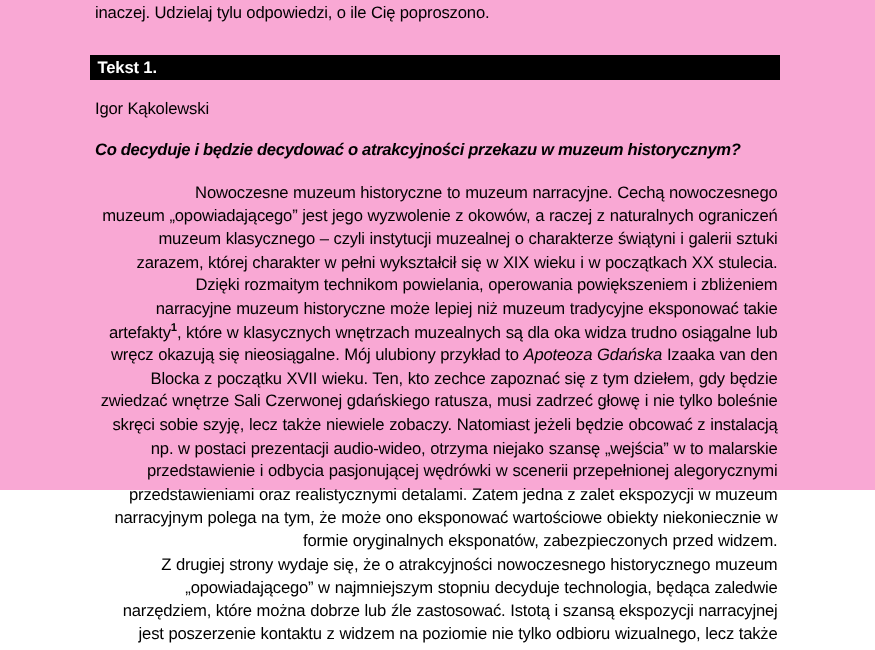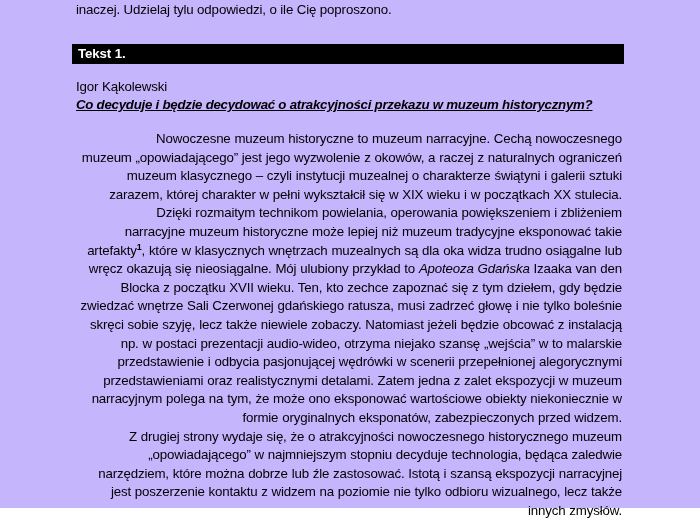--- a/index.html
+++ b/index.html
@@ -11,22 +11,22 @@
     height: 520px;
     background: #ffffff;
     font-family: "Liberation Sans", sans-serif;
     color: #000000;
     overflow: hidden;
   }
 
   #page {
     position: relative;
     width: 700px;
-    height: 508px;
-    background: #c4b5fd;
+    height: 392px;
+    background: #f9a8d4;
   }
 
   .content {
     position: absolute;
     left: 76px;
     top: 0px;
     width: 546px;
   }
 
   
@@ -71,26 +71,25 @@
   .author {
     font-size: 13.3px;
     line-height: 18px;
     margin: 0;
     letter-spacing: -0.01em;
   }
 
   .article-title {
     font-size: 13.3px;
     line-height: 18px;
-    margin: 0 0 0 0;
+    margin: 15px 0 0 0;
     font-weight: bold;
     font-style: italic;
     letter-spacing: -0.02em;
     white-space: nowrap;
-    text-decoration: underline;
   }
 
   .body-text {
     margin: 0;
     padding: 0;
   }
 
   .para {
     font-size: 13.3px;
     line-height: 18.6px;

